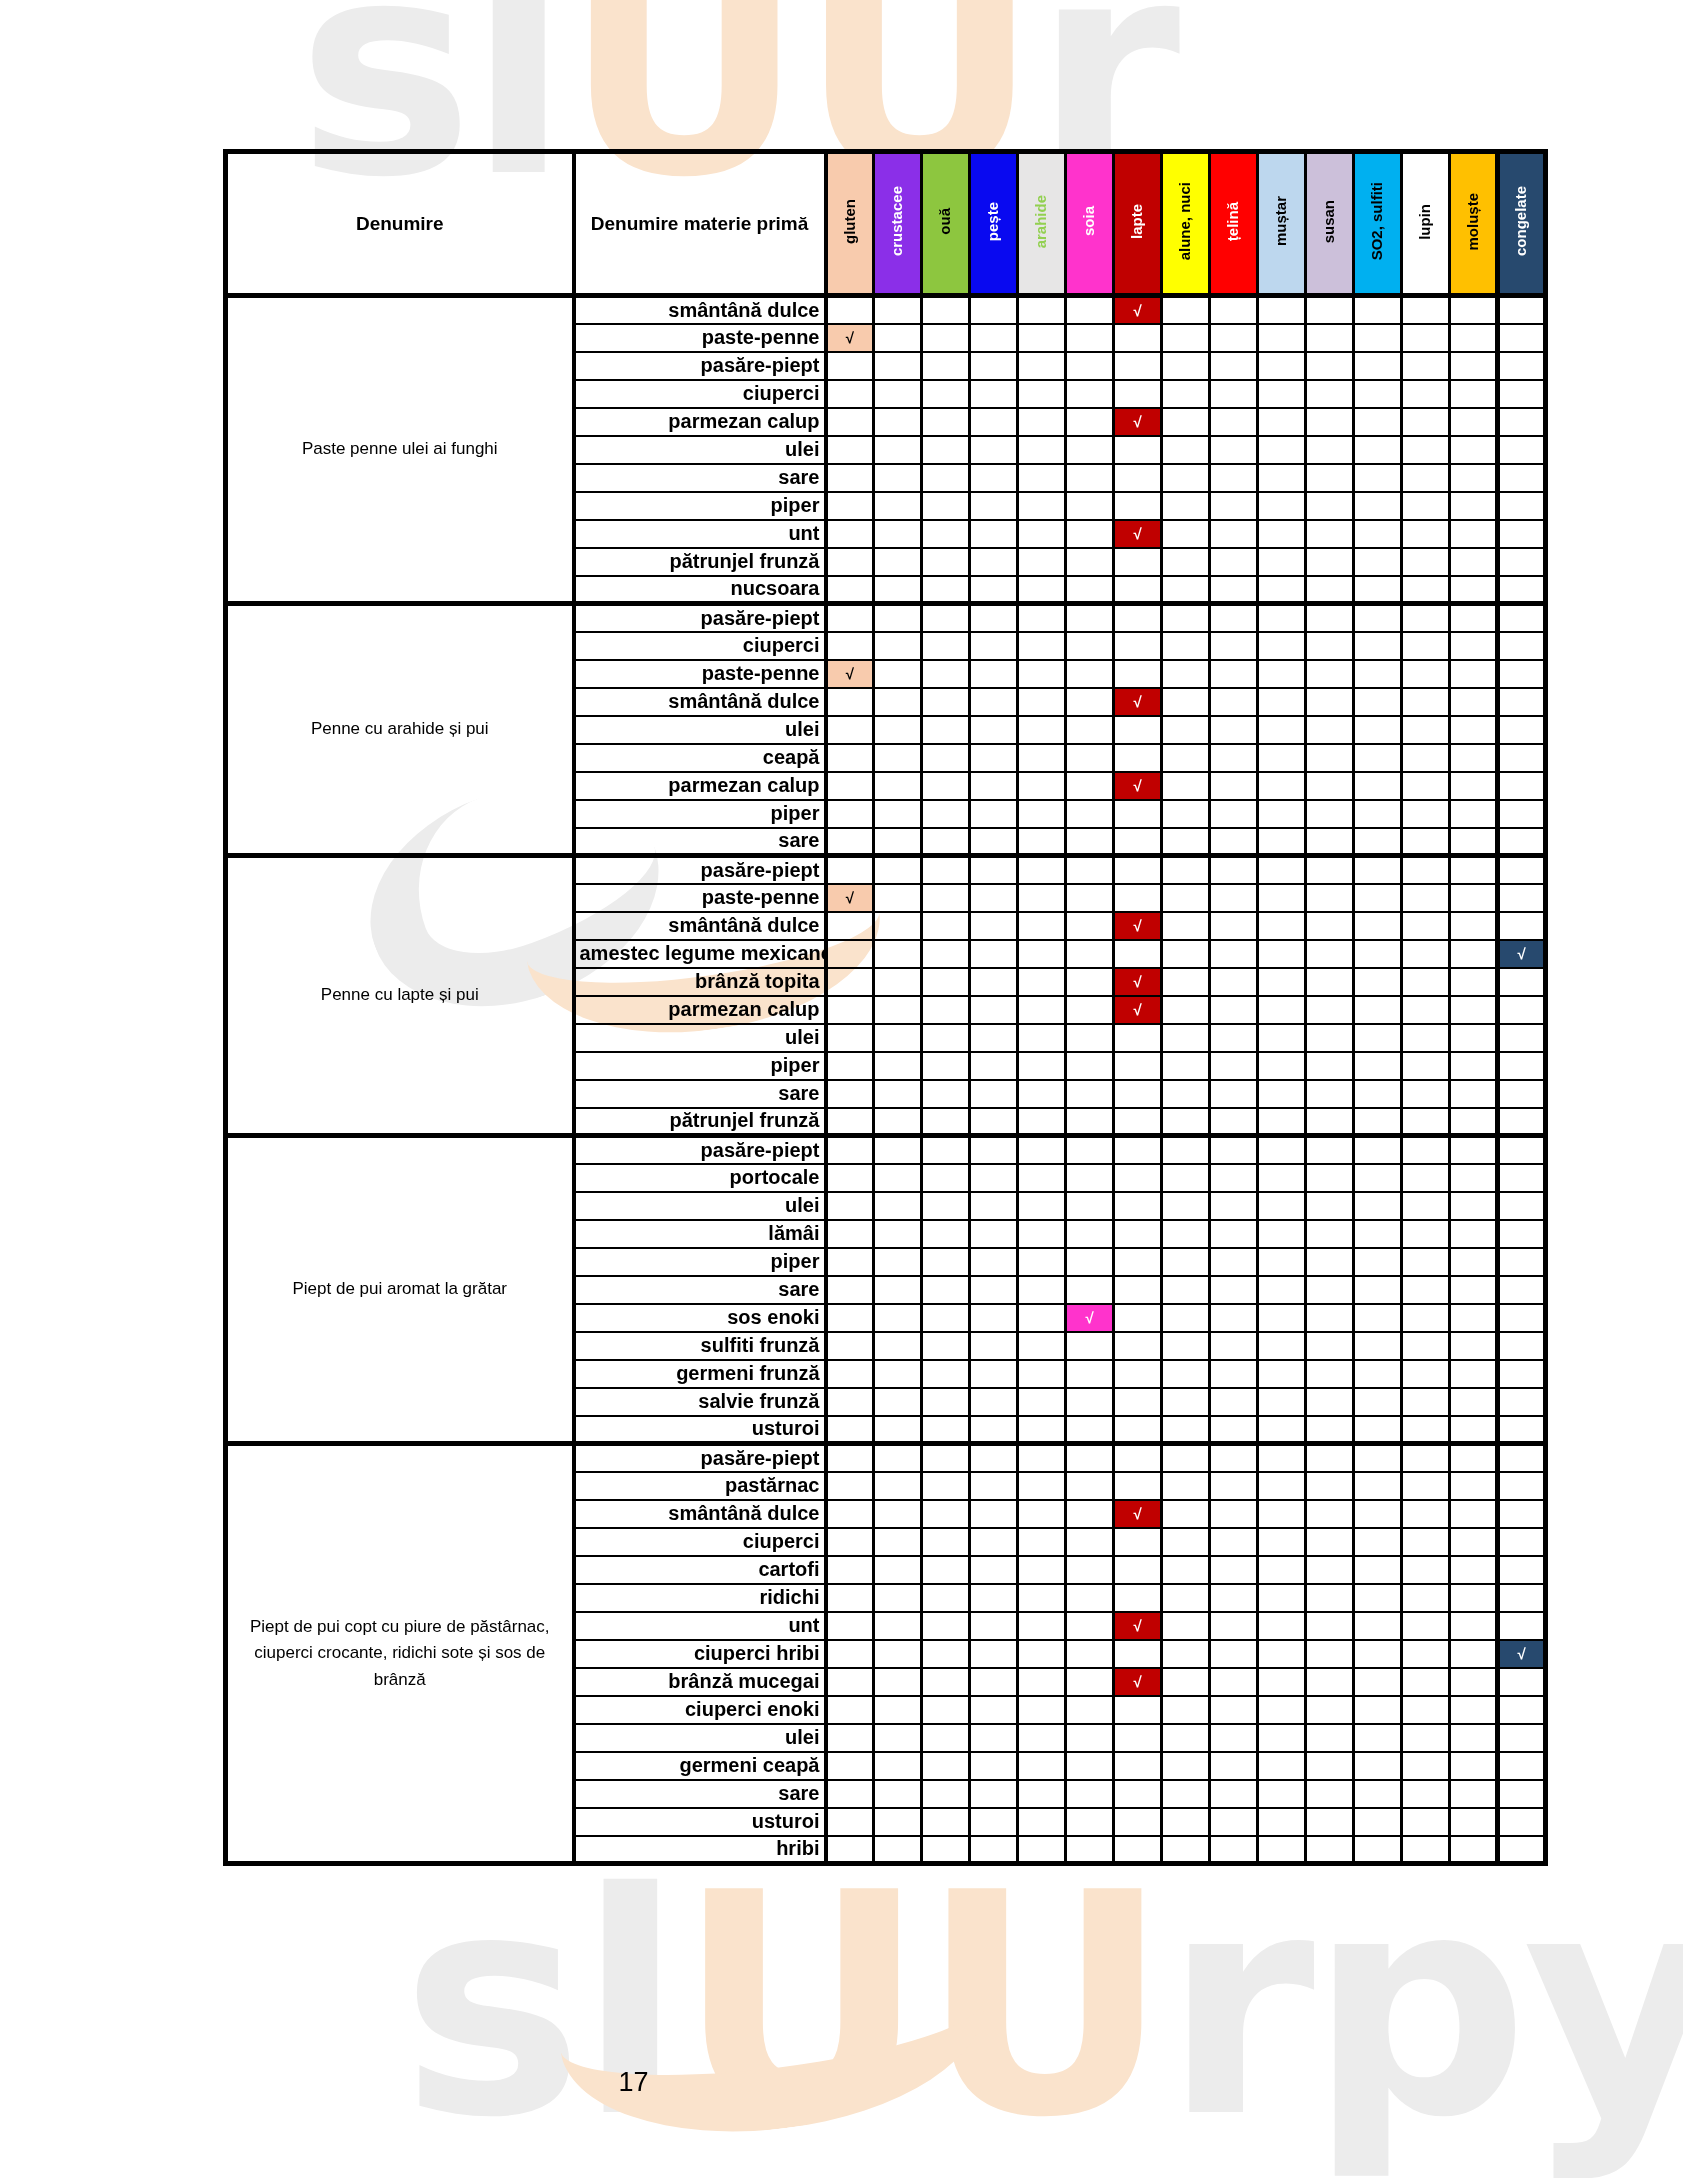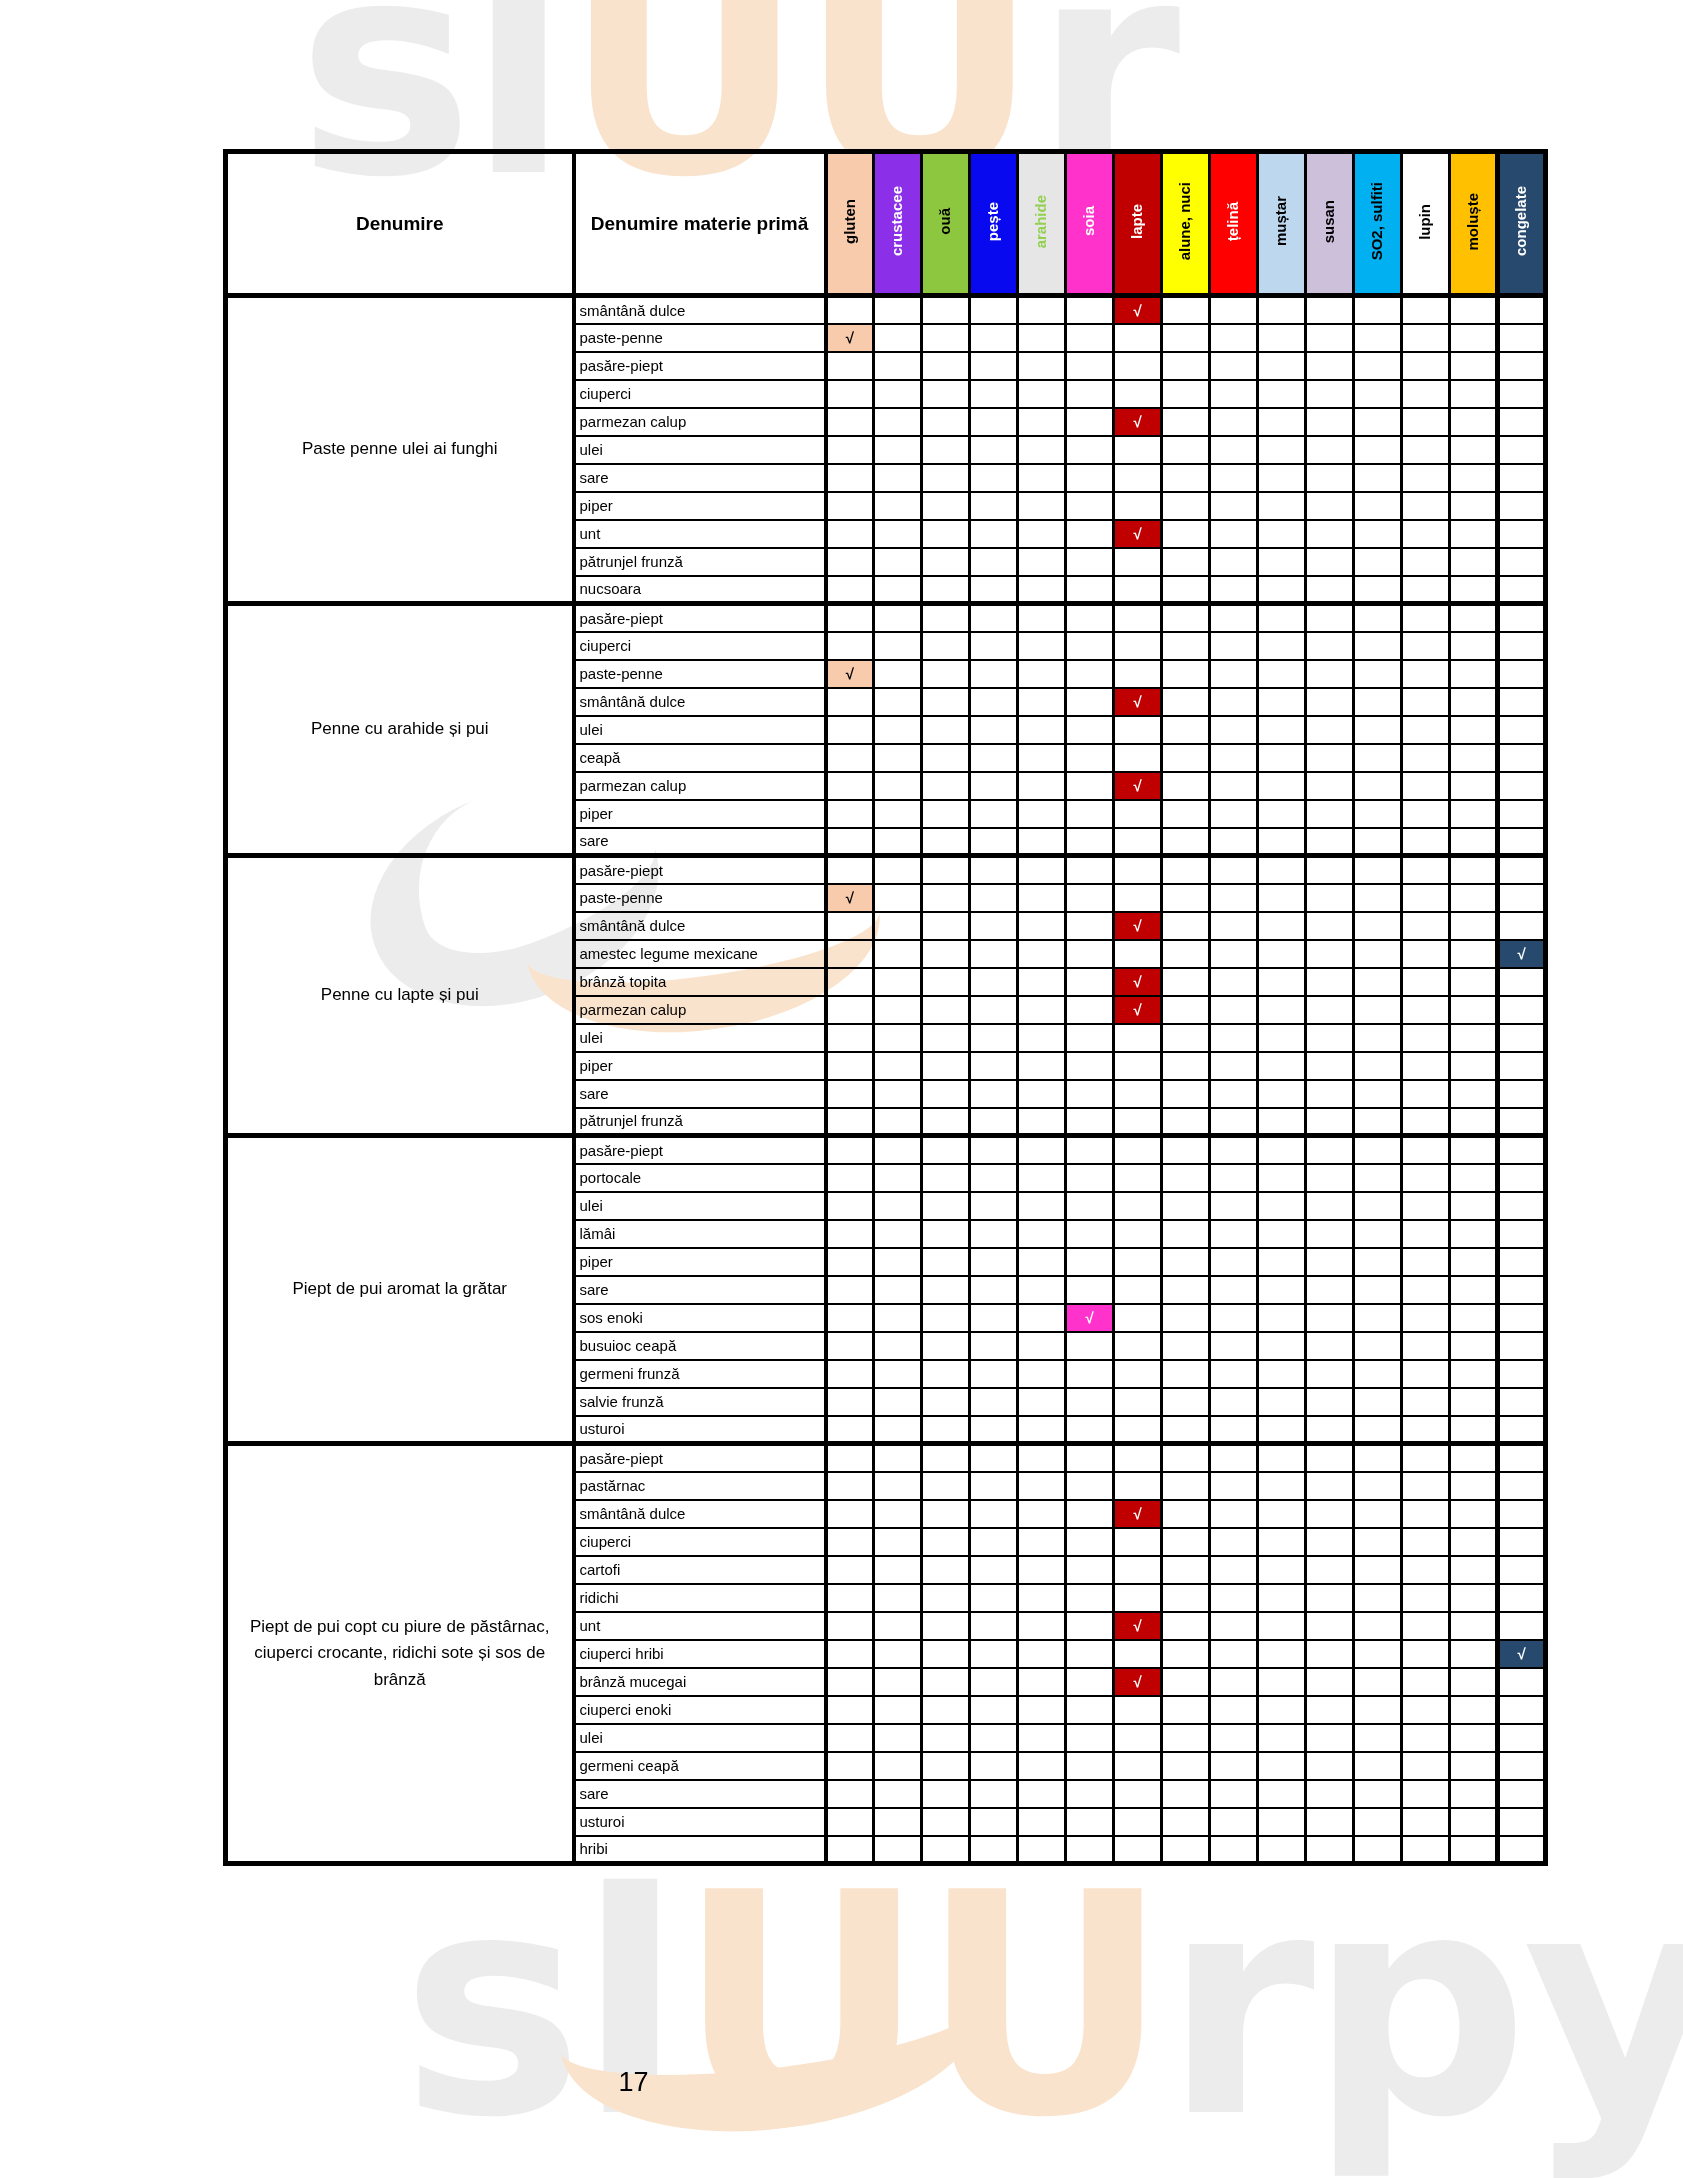--- a/index.html
+++ b/index.html
@@ -36,21 +36,21 @@
   th.allergen { vertical-align:middle; text-align:center; border-left-width:3px; border-right-width:3px; }
   th.allergen .vlabel {
     display:inline-block; writing-mode:vertical-rl; transform:rotate(180deg);
     font-size:15px; font-weight:bold; line-height:1.1; max-height:139px;
   }
 
   tbody tr { height:28px; }
   tr.group-start td { border-top-width:5px; }
 
   td.dish-name { text-align:center; vertical-align:middle; font-size:17px; line-height:1.55; padding:0 10px; }
-  td.ingredient { font-size:15px; text-align:left; vertical-align:middle; padding:0 4px; white-space:nowrap; }
+  td.ingredient { font-size:20px; text-align:right; vertical-align:middle; padding:0 4px; white-space:nowrap;font-weight:bold; }
   td.mark { text-align:center; vertical-align:middle; font-size:15px; font-weight:bold;
             border-left-width:3px; border-right-width:3px; }
   .col-first-allergen { border-left-width:4px !important; }
   .col-congelate      { border-left-width:5px !important; }
 
   .page-number { position:absolute; left:589px; top:2067px; width:89px; text-align:center;
                  font-size:27px; z-index:1; }
 </style>
 </head>
 <body>
@@ -769,21 +769,21 @@
           <td class="mark"></td>
           <td class="mark"></td>
           <td class="mark"></td>
           <td class="mark"></td>
           <td class="mark"></td>
           <td class="mark"></td>
           <td class="mark"></td>
           <td class="mark col-congelate"></td>
         </tr>
         <tr>
-          <td class="ingredient">busuioc ceapă</td>
+          <td class="ingredient">sulfiti frunză</td>
           <td class="mark col-first-allergen"></td>
           <td class="mark"></td>
           <td class="mark"></td>
           <td class="mark"></td>
           <td class="mark"></td>
           <td class="mark"></td>
           <td class="mark"></td>
           <td class="mark"></td>
           <td class="mark"></td>
           <td class="mark"></td>

